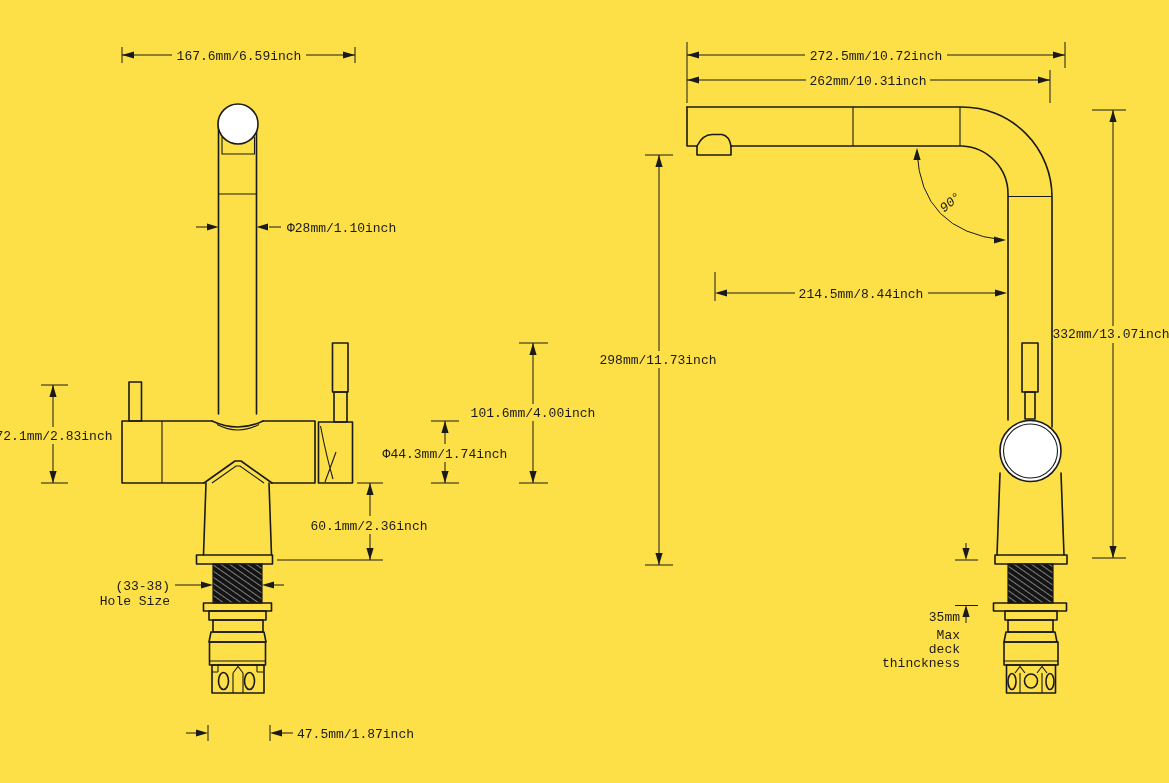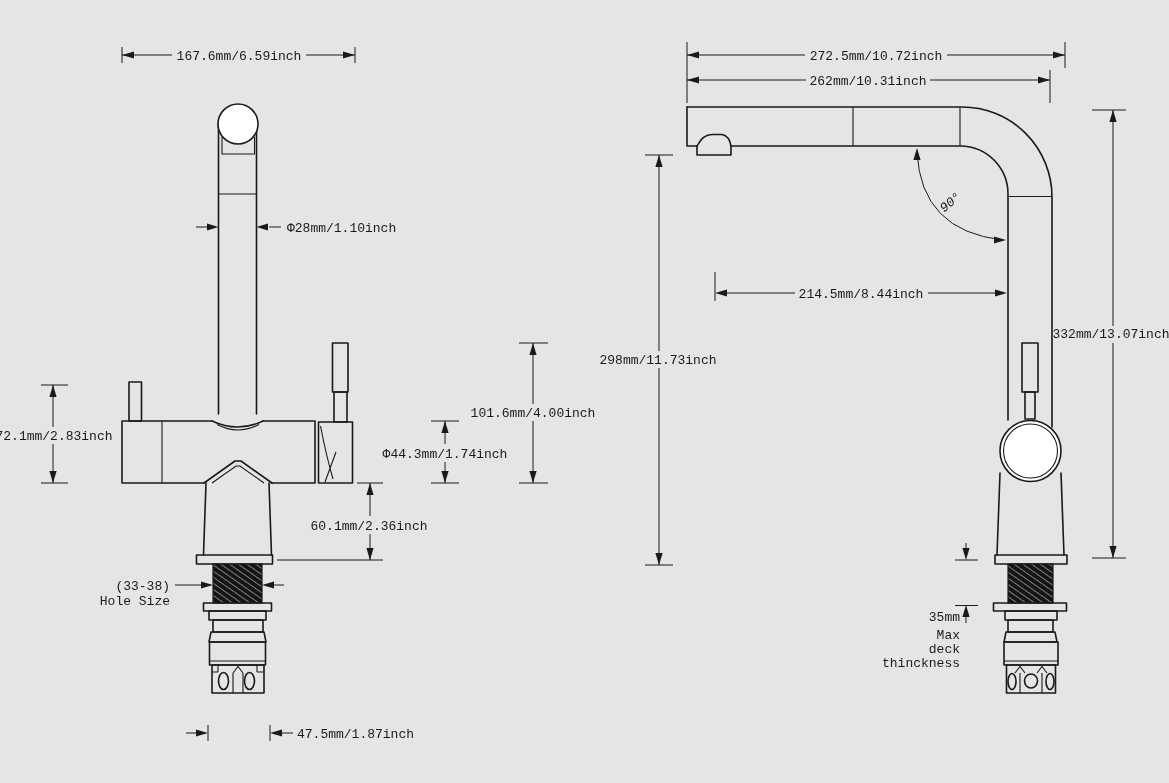--- a/index.html
+++ b/index.html
@@ -1,16 +1,16 @@
 <!DOCTYPE html>
 <html><head>
 <meta charset="utf-8">
 <style>
   html,body{margin:0;padding:0;background:#ffffff;}
-  .stage{width:1169px;height:783px;background:#e5e5e5;position:relative;overflow:hidden;}
+  .stage{width:1169px;height:783px;background:#fde047;position:relative;overflow:hidden;}
   svg{display:block;}
   .ol{fill:none;stroke:#1a1a1a;stroke-width:1.6;stroke-linejoin:round;stroke-linecap:round;}
   .olf{fill:#ffffff;stroke:#1a1a1a;stroke-width:1.6;stroke-linejoin:round;}
   .thin{fill:none;stroke:#1a1a1a;stroke-width:1.1;}
   .dim{fill:none;stroke:#1a1a1a;stroke-width:1;}
   .ah{fill:#1a1a1a;stroke:none;}
   .dt{font-family:"Liberation Mono","DejaVu Sans Mono",monospace;font-size:13px;fill:#1a1a1a;}
   .mid{text-anchor:middle;}
   .end{text-anchor:end;}
   .ital{font-style:italic;}

